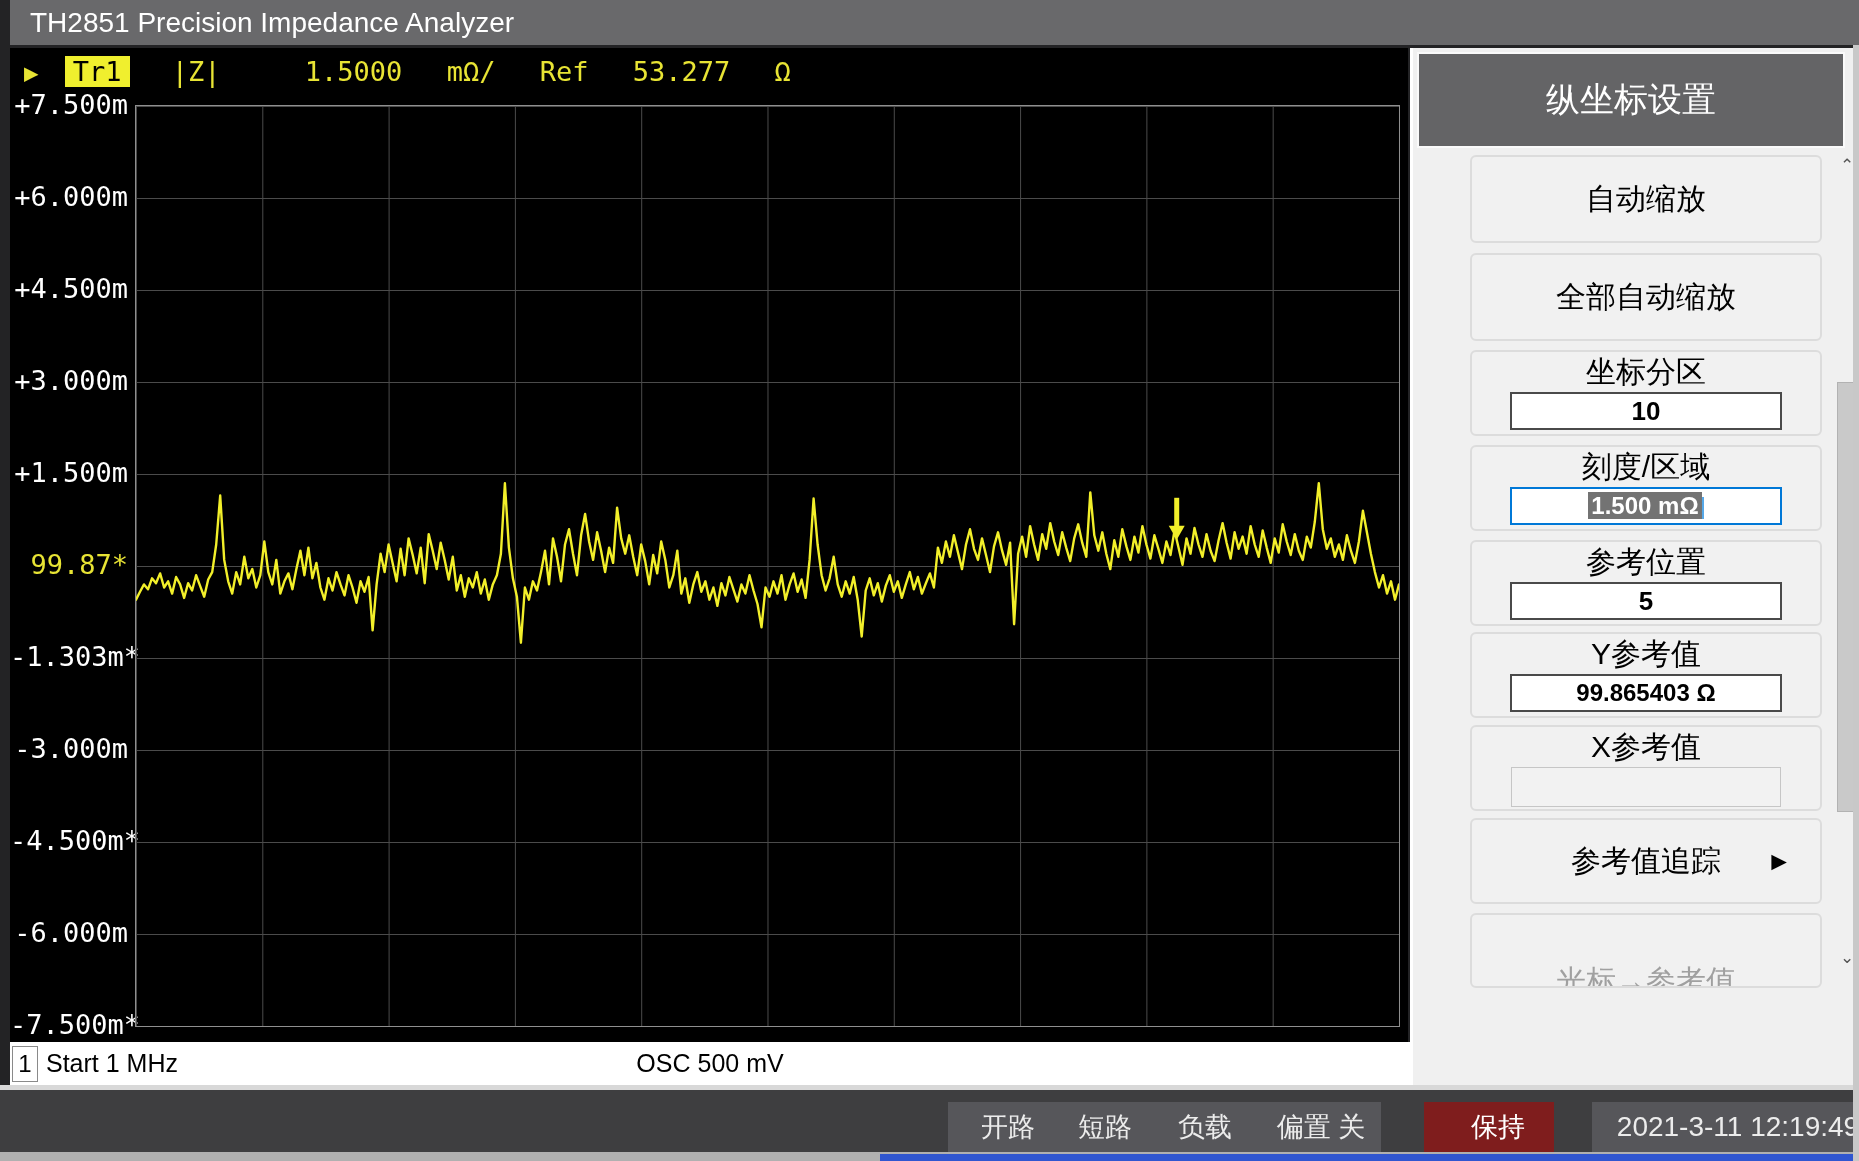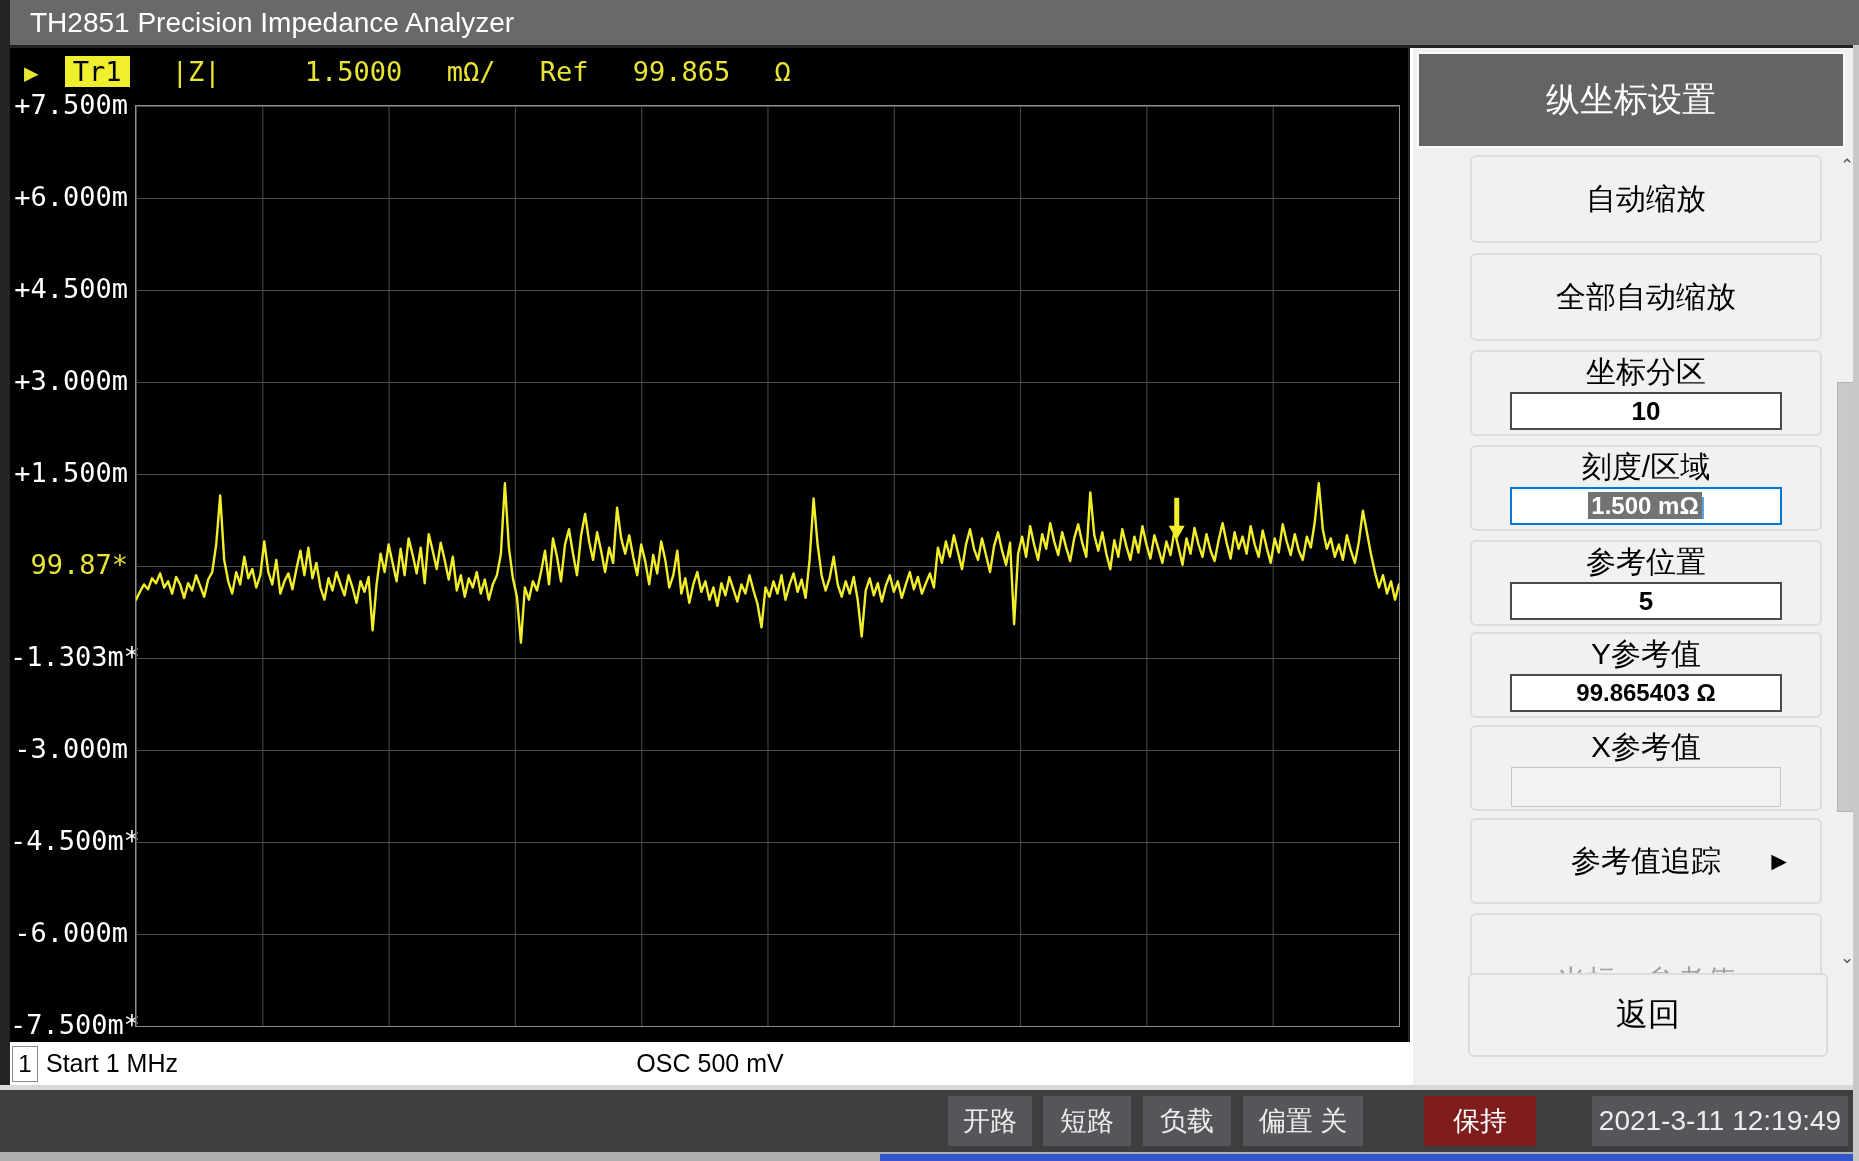--- a/index.html
+++ b/index.html
@@ -65,22 +65,22 @@
           text-align:center;line-height:28px;background:#f0f0f0;}
   .sb-up{top:0;} .sb-down{bottom:0;}
   .sb-thumb{position:absolute;left:1px;top:230px;width:20px;height:430px;background:#c9c9c9;
             border:1px solid #b2b2b2;box-sizing:border-box;}
 
   
   .toolbar{position:absolute;left:0;top:1090px;width:1859px;height:62px;background:#3e3e40;
            border-top:4px solid #d8d8d8;box-sizing:content-box;}
   .toolbar{border-top:none;}
   .tb-sep{position:absolute;left:0;top:1085px;width:1859px;height:5px;background:#d8d8d8;}
-  .tb{position:absolute;top:6px;height:50px;background:#56565a;color:#ececec;font-size:27px;
-      display:flex;align-items:center;justify-content:center;}
+  .tb{position:absolute;top:12px;height:50px;background:#56565a;color:#ececec;font-size:27px;
+      display:flex;align-items:center;justify-content:center;padding-left:18px;}
   .tb.hold{background:#7f1d1d;color:#fff;}
   .tb.date{font-size:28px;}
   .bottomstrip{position:absolute;left:0;top:1152px;width:1859px;height:9px;background:#b0b0b0;}
   .bluestrip{position:absolute;left:880px;top:1154px;width:979px;height:7px;background:#3056d0;}
   .right-edge{position:absolute;left:1853px;top:45px;width:6px;height:1116px;background:#c8c8c8;}
   .panel ~ .right-edge{z-index:0;}
 </style>
 </head>
 <body>
 
@@ -91,21 +91,21 @@
   </div>
 
   <div class="plot">
     <div class="trace-header">
       <span class="th-arrow">▶</span>
       <span class="th-chip">Tr1</span>
       <span class="th-item">|Z|</span>
       <span class="th-item th-scale">1.5000</span>
       <span class="th-item">mΩ/</span>
       <span class="th-item">Ref</span>
-      <span class="th-item">99.865</span>
+      <span class="th-item">53.277</span>
       <span class="th-item">Ω</span>
     </div>
 
     <div class="ylab" style="top:42px">+7.500m</div>
     <div class="ylab" style="top:134px">+6.000m</div>
     <div class="ylab" style="top:226px">+4.500m</div>
     <div class="ylab" style="top:318px">+3.000m</div>
     <div class="ylab" style="top:410px">+1.500m</div>
     <div class="ylab ref" style="top:502px">99.87*</div>
     <div class="ylab" style="top:594px">-1.303m*</div>
@@ -163,21 +163,20 @@
 
     <div class="pbtn" style="top:770px;height:86px;text-align:right;">
       <span>参考值追踪</span>
       <span class="rt-arrow">►</span>
     </div>
 
     <div class="pbtn ghost" style="top:865px;height:75px;">
       <span>光标→参考值</span>
     </div>
 
-    <div class="pbtn back" style="top:925px;height:84px;">返回</div>
 
     <div class="scrollbar">
       <div class="sb-btn sb-up">⌃</div>
       <div class="sb-thumb"></div>
       <div class="sb-btn sb-down">⌄</div>
     </div>
   </div>
 
   <div class="tb-sep"></div>
   <div class="toolbar">

